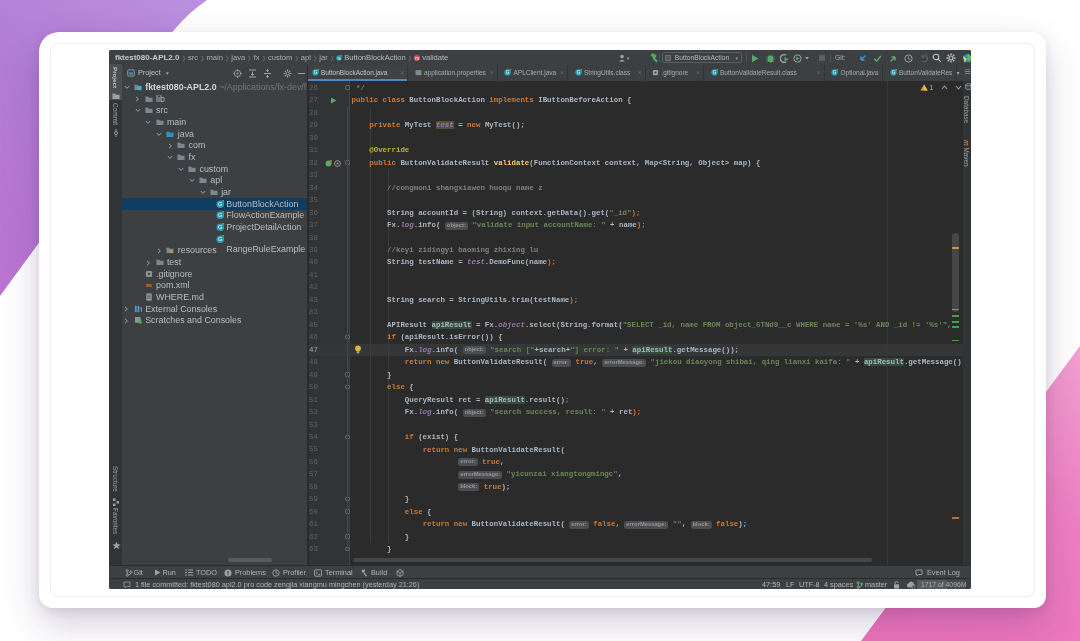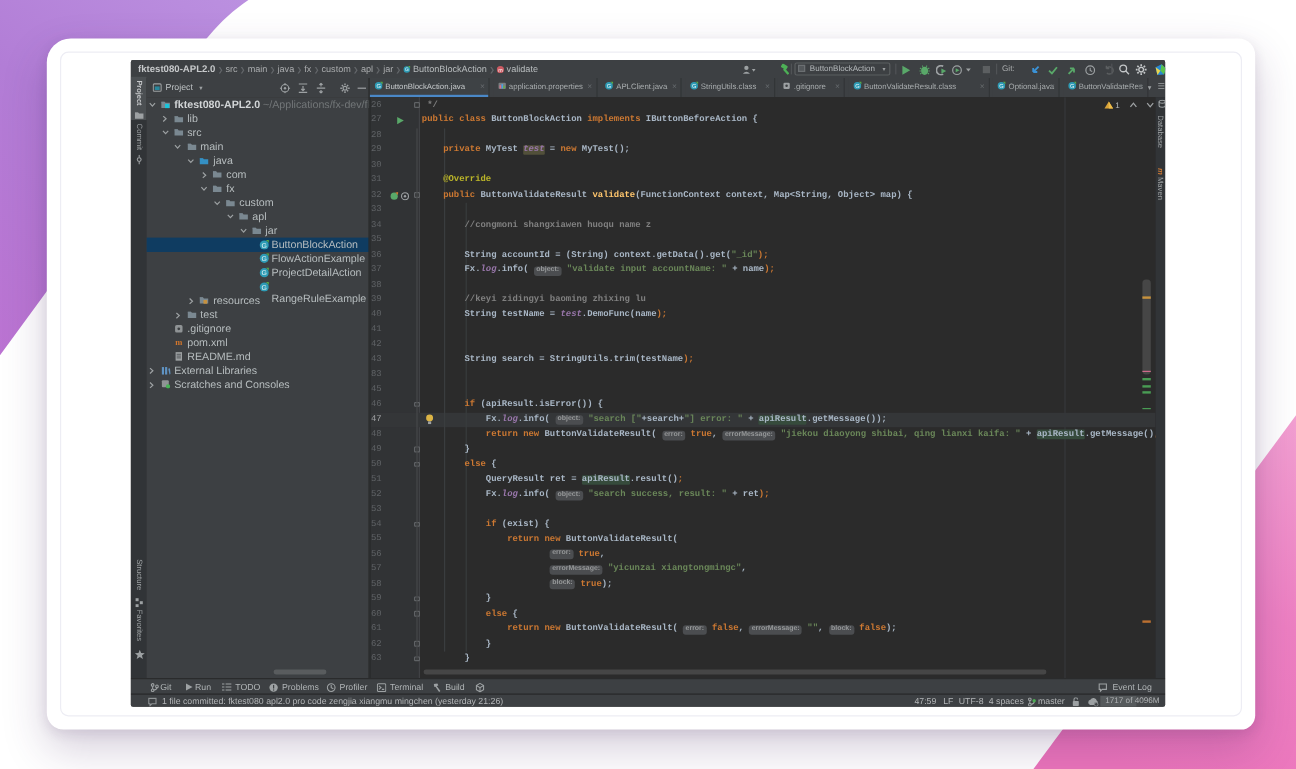--- a/index.html
+++ b/index.html
@@ -398,34 +398,34 @@
       <span class="abs" style="left:22.75px;top:211.85999999999999px;width:9px;height:9px">
         <svg width="8" height="8" viewBox="0 0 9 9">
           <rect x="1.5" y="0.5" width="6" height="8" fill="#9da1a3"></rect>
           <g stroke="#3d4043" stroke-width="0.7">
             <line x1="2.5" y1="2.5" x2="6.5" y2="2.5"></line>
             <line x1="2.5" y1="4.2" x2="6.5" y2="4.2"></line>
             <line x1="2.5" y1="5.9" x2="6.5" y2="5.9"></line>
           </g>
         </svg>
       </span>
-      <div class="trow" style="left:34.05px;top:210.66px;font-weight:normal">README.md</div>
+      <div class="trow" style="left:34.05px;top:210.66px;font-weight:normal">WHERE.md</div>
       <svg class="abs" style="left:2.2px;top:225.02999999999997px" width="5" height="6" viewBox="0 0 5 6">
         <path d="M1,0.8 L3.4,3 L1,5.2" stroke="#9da1a3" stroke-width="1" fill="none"></path>
       </svg>
       <span class="abs" style="left:11.899999999999999px;top:223.52999999999997px;width:9px;height:9px">
         <svg width="8" height="8" viewBox="0 0 9 9">
           <g fill="#5f93c3">
             <rect x="1" y="1" width="2" height="7"></rect>
             <rect x="4" y="1" width="2" height="7"></rect>
             <rect x="7" y="2.5" width="1.6" height="5.5" transform="rotate(-12 7 2.5)"></rect>
           </g>
         </svg>
       </span>
-      <div class="trow" style="left:23.2px;top:222.32999999999998px;font-weight:normal">External Libraries</div>
+      <div class="trow" style="left:23.2px;top:222.32999999999998px;font-weight:normal">External Consoles</div>
       <svg class="abs" style="left:2.2px;top:236.7px" width="5" height="6" viewBox="0 0 5 6">
         <path d="M1,0.8 L3.4,3 L1,5.2" stroke="#9da1a3" stroke-width="1" fill="none"></path>
       </svg>
       <span class="abs" style="left:11.899999999999999px;top:235.2px;width:9px;height:9px">
         <svg width="8" height="8" viewBox="0 0 9 9">
           <rect x="1" y="1" width="6.5" height="6.5" rx="1" fill="#8f9395"></rect>
           <circle cx="6.8" cy="6.8" r="2" fill="#47b356"></circle>
         </svg>
       </span>
       <div class="trow" style="left:23.2px;top:234.0px;font-weight:normal">Scratches and Consoles</div>
@@ -506,20 +506,21 @@
       <div class="cl" style="top:13.069999999999997px"><span class="k">public class</span> ButtonBlockAction <span class="k">implements</span> IButtonBeforeAction {</div>
       <div class="cl" style="top:38.010000000000005px">    <span class="k">private</span> MyTest <span class="hly"><span class="f">test</span></span> = <span class="k">new</span> MyTest();</div>
       <div class="cl" style="top:62.95px">    <span class="an">@Override</span></div>
       <div class="cl" style="top:75.42px">    <span class="k">public</span> ButtonValidateResult <span class="md">validate</span>(FunctionContext context, Map&lt;String, Object&gt; map) {</div>
       <div class="cl" style="top:100.36px">        <span class="c">//congmoni shangxiawen huoqu name z</span></div>
       <div class="cl" style="top:125.3px">        String accountId = (String) context.getData().get(<span class="s">"_id"</span><span class="k">);</span></div>
       <div class="cl" style="top:137.77px">        Fx.<span class="f">log</span>.info( <span class="hint">object:</span> <span class="s">"validate input accountName: "</span> + name<span class="k">);</span></div>
       <div class="cl" style="top:162.71px">        <span class="c">//keyi zidingyi baoming zhixing lu</span></div>
       <div class="cl" style="top:175.18px">        String testName = <span class="f">test</span>.DemoFunc(name<span class="k">);</span></div>
       <div class="cl" style="top:212.59px">        String search = StringUtils.<span class="it">trim</span>(testName<span class="k">);</span></div>
+      <div class="cl" style="top:237.52999999999997px">        APIResult <span class="hlg">apiResult</span> = Fx.<span class="f">object</span>.select(String.<span class="it">format</span>(<span class="s">"SELECT _id, name FROM object_6TNd9__c WHERE name = '%s' AND _id != '%s'"</span><span class="k">,</span></div>
       <div class="cl" style="top:250.0px">        <span class="k">if</span> (apiResult.isError()) {</div>
       <div class="cl" style="top:262.46999999999997px">            Fx.<span class="f">log</span>.info( <span class="hint">object:</span> <span class="s">"search ["</span>+search+<span class="s">"] error: "</span> + <span class="hlg">apiResult</span>.getMessage());</div>
       <div class="cl" style="top:274.94px">            <span class="k">return new</span> ButtonValidateResult( <span class="hint">error:</span> <span class="k">true</span>, <span class="hint">errorMessage:</span> <span class="s">"jiekou diaoyong shibai, qing lianxi kaifa: "</span> + <span class="hlg">apiResult</span>.getMessage()<span class="k">,</span></div>
       <div class="cl" style="top:287.40999999999997px">        }</div>
       <div class="cl" style="top:299.88px">        <span class="k">else</span> {</div>
       <div class="cl" style="top:312.34999999999997px">            QueryResult ret = <span class="hlg">apiResult</span>.result()<span class="k">;</span></div>
       <div class="cl" style="top:324.82px">            Fx.<span class="f">log</span>.info( <span class="hint">object:</span> <span class="s">"search success, result: "</span> + ret<span class="k">);</span></div>
       <div class="cl" style="top:349.76px">            <span class="k">if</span> (exist) {</div>
       <div class="cl" style="top:362.22999999999996px">                <span class="k">return new</span> ButtonValidateResult(</div>
       <div class="cl" style="top:374.7px">                        <span class="hint">error:</span> <span class="k">true</span>,</div>

